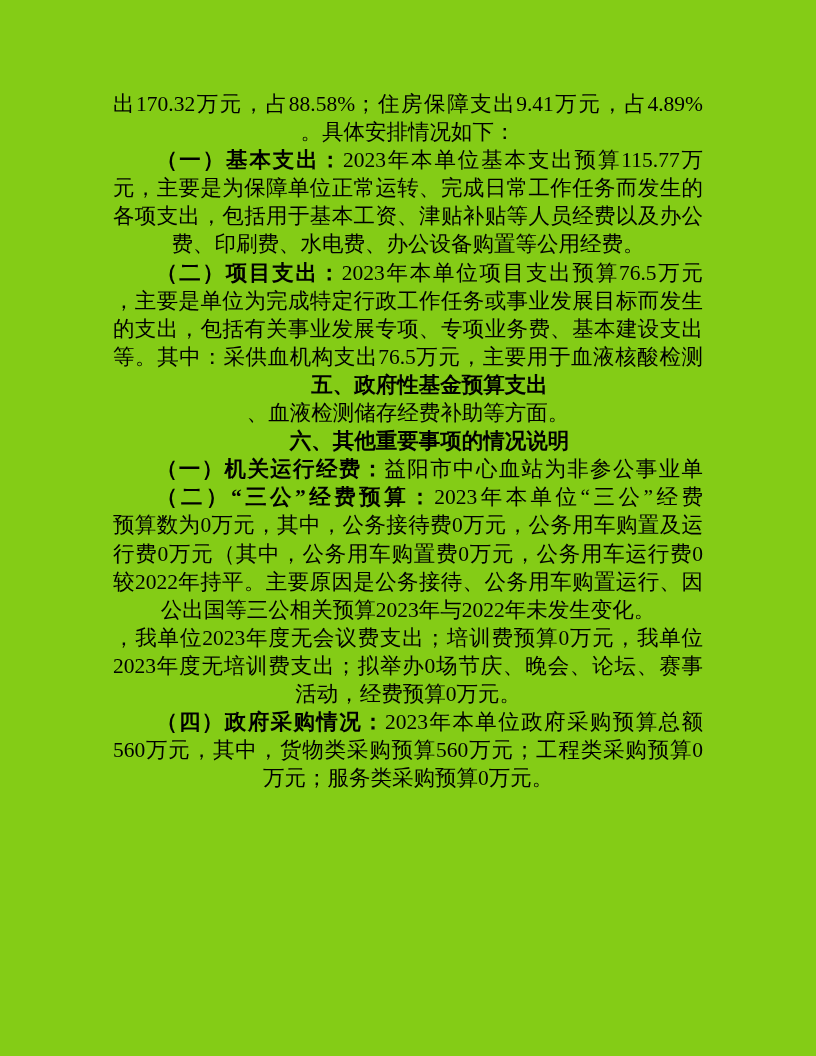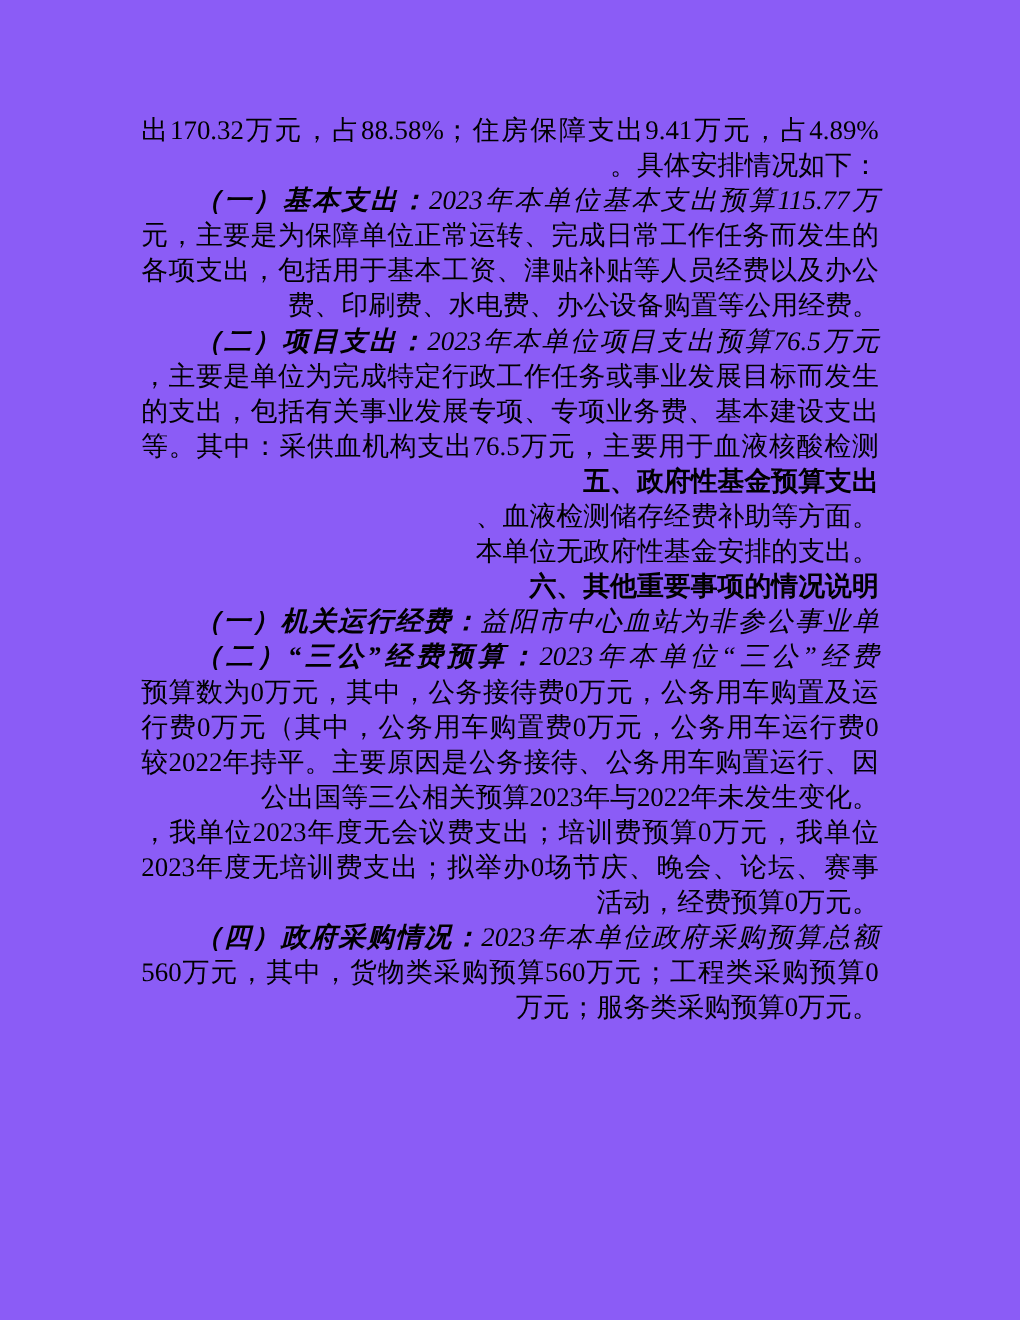--- a/index.html
+++ b/index.html
@@ -4,52 +4,51 @@
 <style>
   html, body {
     margin: 0;
     padding: 0;
     background: #ffffff;
   }
   .page {
     position: relative;
     width: 816px;
     height: 1056px;
-    background: #8b5cf6;
+    background: #84cc16;
     overflow: hidden;
     font-family: "Liberation Serif", "DejaVu Serif", serif;
     color: #000000;
   }
   .doc-body {
     position: absolute;
     left: 113px;
     top: 90px;
     width: 590px;
   }
   .line {
     font-size: 21.5px;
     line-height: 28.1px;
     height: 28.1px;
     white-space: nowrap;
-    text-align: right;
+    text-align: center;
     color: #000000;
   }
   .line.fill {
     white-space: normal;
     text-align: justify;
     text-align-last: justify;
     text-justify: inter-character;
   }
   .line.indent {
     padding-left: 43px;
   }
   .line.fill.indent {
     padding-left: 0;
     text-indent: 43px;
-    font-style: italic;
   }
   .seg.bold {
     font-weight: 700;
   }
 </style>
 </head>
 <body>
 
 <main class="page">
   <section class="doc-body" id="doc-body">
@@ -58,21 +57,20 @@
       <div class="line fill indent"><span class="seg bold">（一）基本支出：</span><span class="seg">2023年本单位基本支出预算115.77万</span></div>
       <div class="line fill"><span class="seg">元，主要是为保障单位正常运转、完成日常工作任务而发生的</span></div>
       <div class="line fill"><span class="seg">各项支出，包括用于基本工资、津贴补贴等人员经费以及办公</span></div>
       <div class="line"><span class="seg">费、印刷费、水电费、办公设备购置等公用经费。</span></div>
       <div class="line fill indent"><span class="seg bold">（二）项目支出：</span><span class="seg">2023年本单位项目支出预算76.5万元</span></div>
       <div class="line fill"><span class="seg">，主要是单位为完成特定行政工作任务或事业发展目标而发生</span></div>
       <div class="line fill"><span class="seg">的支出，包括有关事业发展专项、专项业务费、基本建设支出</span></div>
       <div class="line fill"><span class="seg">等。其中：采供血机构支出76.5万元，主要用于血液核酸检测</span></div>
       <div class="line indent"><span class="seg bold">五、政府性基金预算支出</span></div>
       <div class="line"><span class="seg">、血液检测储存经费补助等方面。</span></div>
-      <div class="line indent"><span class="seg">本单位无政府性基金安排的支出。</span></div>
       <div class="line indent"><span class="seg bold">六、其他重要事项的情况说明</span></div>
       <div class="line fill indent"><span class="seg bold">（一）机关运行经费：</span><span class="seg">益阳市中心血站为非参公事业单</span></div>
       <div class="line fill indent"><span class="seg bold">（二）“三公”经费预算：</span><span class="seg">2023年本单位“三公”经费</span></div>
       <div class="line fill"><span class="seg">预算数为0万元，其中，公务接待费0万元，公务用车购置及运</span></div>
       <div class="line fill"><span class="seg">行费0万元（其中，公务用车购置费0万元，公务用车运行费0</span></div>
       <div class="line fill"><span class="seg">较2022年持平。主要原因是公务接待、公务用车购置运行、因</span></div>
       <div class="line"><span class="seg">公出国等三公相关预算2023年与2022年未发生变化。</span></div>
       <div class="line fill"><span class="seg">，我单位2023年度无会议费支出；培训费预算0万元，我单位</span></div>
       <div class="line fill"><span class="seg">2023年度无培训费支出；拟举办0场节庆、晚会、论坛、赛事</span></div>
       <div class="line"><span class="seg">活动，经费预算0万元。</span></div>

